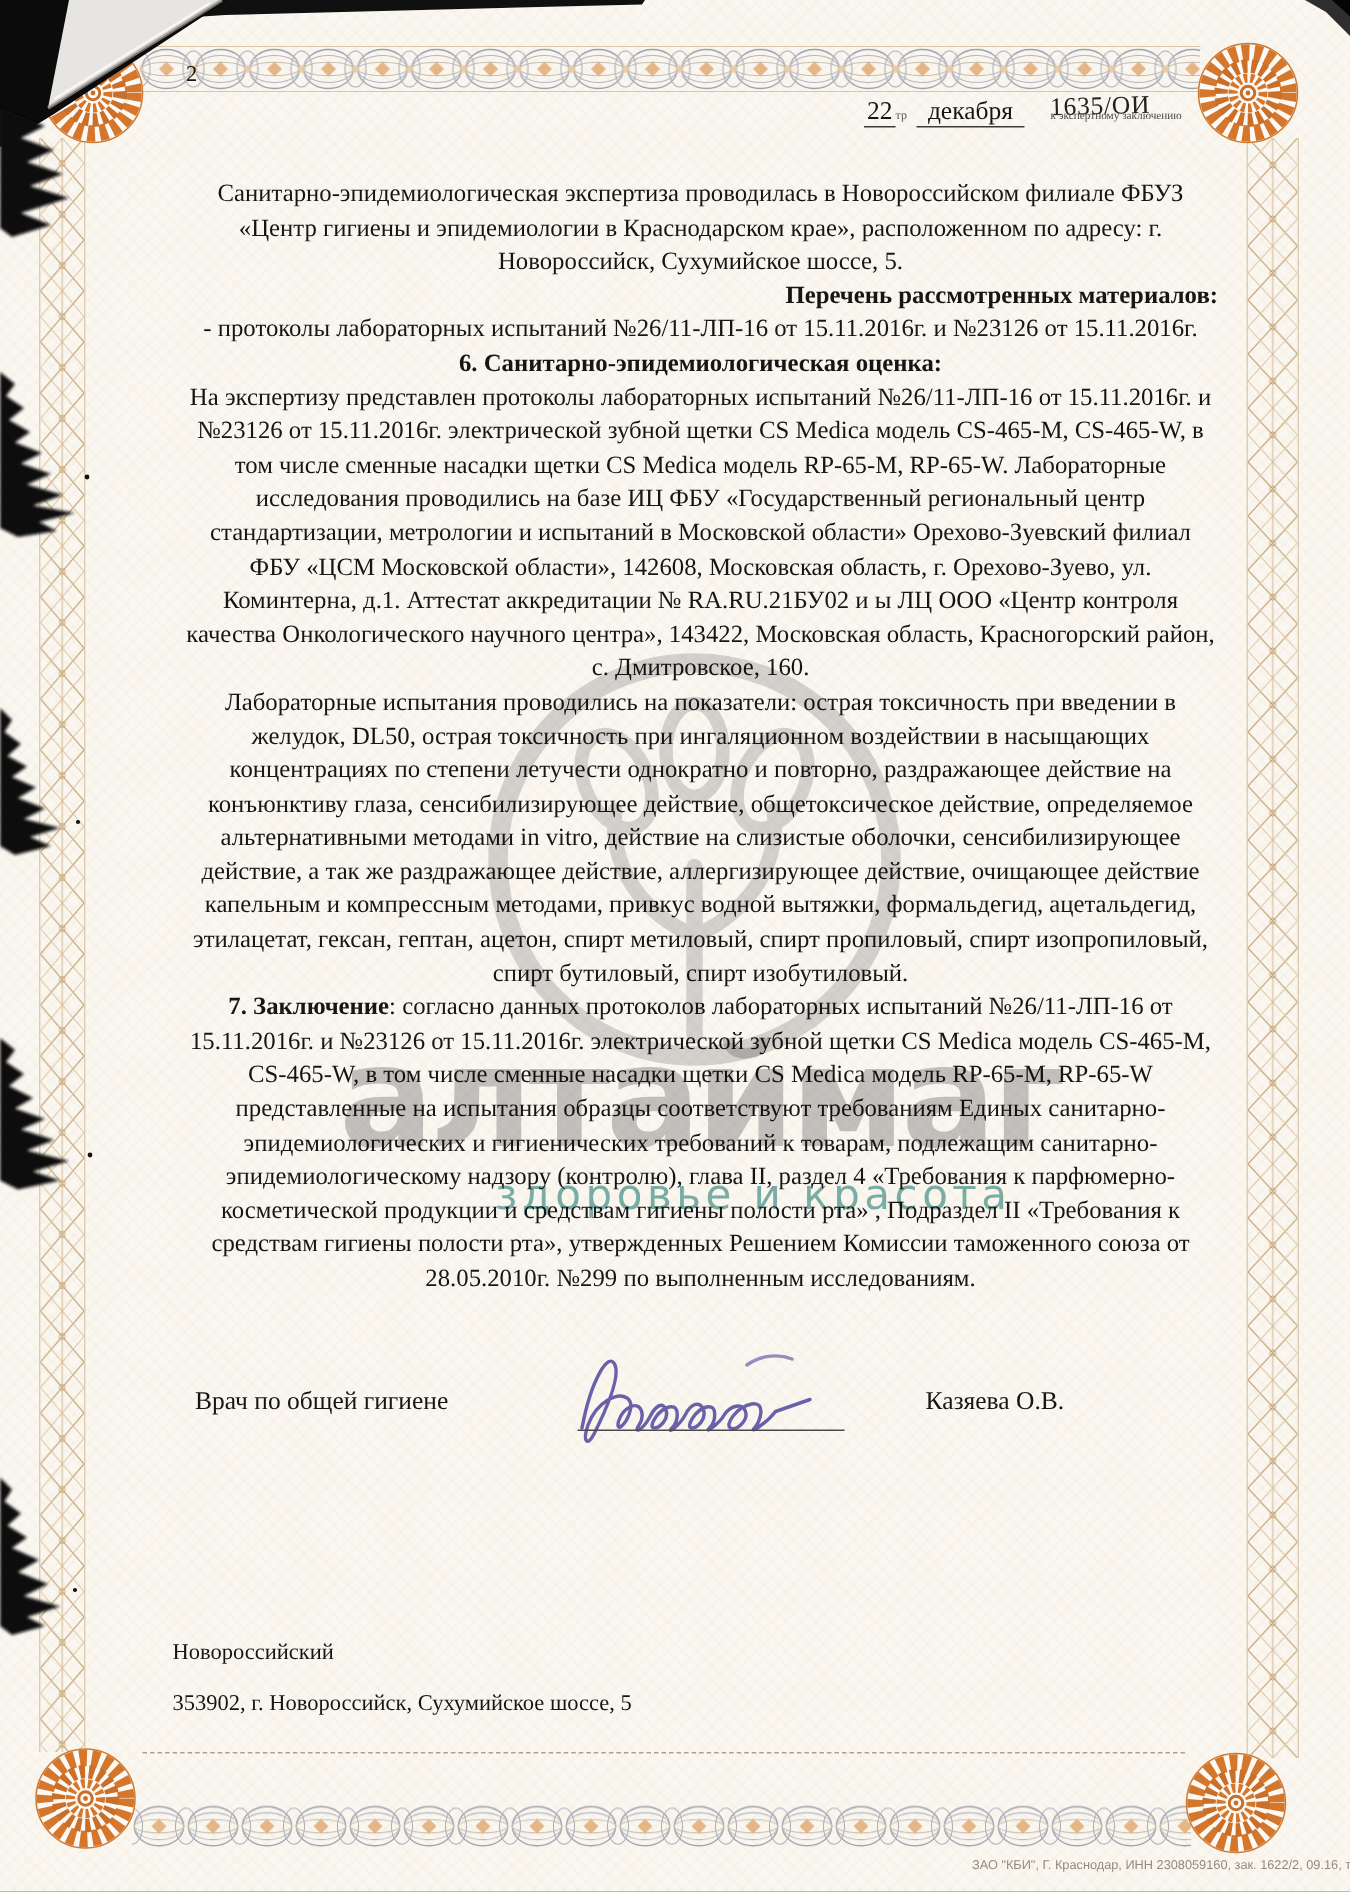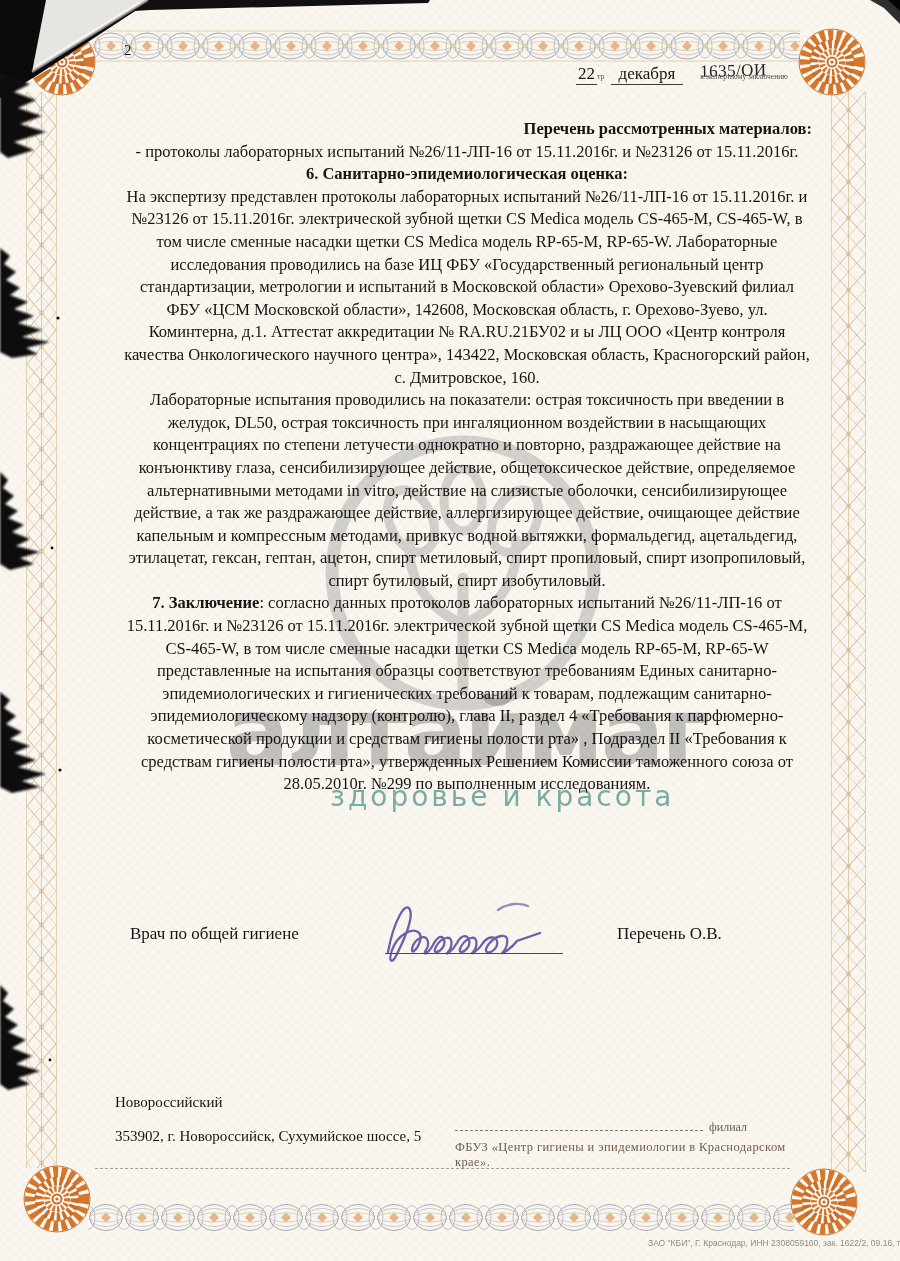--- a/index.html
+++ b/index.html
@@ -178,20 +178,21 @@
   <div class="hform">
     <div class="hrow1">
       <span class="hday">22</span><span class="hday-note">тр</span>
       <span class="hmonth">декабря</span>
       <span class="htiny">к экспертному заключению</span>
       <span class="hnum">1635/ОИ</span>
     </div>
   </div>
 
   <div class="content">
+    <p>Санитарно-эпидемиологическая экспертиза проводилась в Новороссийском филиале ФБУЗ «Центр гигиены и эпидемиологии в Краснодарском крае», расположенном по адресу: г. Новороссийск, Сухумийское шоссе, 5.</p>
     <p class="bold" style="text-align:right;">Перечень рассмотренных материалов:</p>
     <p class="mt1">- протоколы лабораторных испытаний №26/11-ЛП-16 от 15.11.2016г. и №23126 от 15.11.2016г.</p>
     <p class="h6">6. Санитарно-эпидемиологическая оценка:</p>
     <p>На экспертизу представлен протоколы лабораторных испытаний №26/11-ЛП-16 от 15.11.2016г. и №23126 от 15.11.2016г. электрической зубной щетки CS Medica модель CS-465-M, CS-465-W, в том числе сменные насадки щетки CS Medica модель RP-65-M, RP-65-W. Лабораторные исследования проводились на базе ИЦ ФБУ «Государственный региональный центр стандартизации, метрологии и испытаний в Московской области» Орехово-Зуевский филиал ФБУ «ЦСМ Московской области», 142608, Московская область, г. Орехово-Зуево, ул. Коминтерна, д.1. Аттестат аккредитации № RA.RU.21БУ02 и ы ЛЦ ООО «Центр контроля качества Онкологического научного центра», 143422, Московская область, Красногорский район, с. Дмитровское, 160.</p>
     <p>Лабораторные испытания проводились на показатели: острая токсичность при введении в желудок, DL50, острая токсичность при ингаляционном воздействии в насыщающих концентрациях по степени летучести однократно и повторно, раздражающее действие на конъюнктиву глаза, сенсибилизирующее действие, общетоксическое действие, определяемое альтернативными методами in vitro, действие на слизистые оболочки, сенсибилизирующее действие, а так же раздражающее действие, аллергизирующее действие, очищающее действие капельным и компрессным методами, привкус водной вытяжки, формальдегид, ацетальдегид, этилацетат, гексан, гептан, ацетон, спирт метиловый, спирт пропиловый, спирт изопропиловый, спирт бутиловый, спирт изобутиловый.</p>
     <p>
       <span class="bold">7. Заключение</span><span>: согласно данных протоколов лабораторных испытаний №26/11-ЛП-16 от 15.11.2016г. и №23126 от 15.11.2016г. электрической зубной щетки CS Medica модель CS-465-M, CS-465-W, в том числе сменные насадки щетки CS Medica модель RP-65-M, RP-65-W представленные на испытания образцы соответствуют требованиям Единых санитарно-эпидемиологических и гигиенических требований к товарам, подлежащим санитарно-эпидемиологическому надзору (контролю), глава II, раздел 4 «Требования к парфюмерно-косметической продукции и средствам гигиены полости рта» , Подраздел II «Требования к средствам гигиены полости рта», утвержденных Решением Комиссии таможенного союза от 28.05.2010г. №299 по выполненным исследованиям.</span>
     </p>
   </div>
 
@@ -212,31 +213,25 @@
   </div>
 
   <div class="sig-role">Врач по общей гигиене</div>
   <svg class="sig-svg" width="195" height="78">
     <g fill="none" stroke="#5a51a3" stroke-width="2.3" stroke-linecap="round" opacity="0.9">
       <path d="M10 62 C16 30 28 10 32 20 C36 30 22 58 18 66 C14 74 10 72 14 60 C20 44 34 38 40 42 C46 46 40 58 36 61 C32 64 34 52 42 48 C50 44 52 54 48 60 C44 66 50 64 55 55 C59 47 64 44 66 50 C68 56 62 62 58 62 C54 62 60 50 68 48 C76 46 74 58 70 62 C66 66 74 62 79 53 C83 45 89 44 91 50 C93 56 87 62 83 62 C79 62 85 50 93 48 C101 46 99 58 95 62 C91 66 101 60 105 53 C109 47 117 45 119 51 C121 57 113 64 109 62 C105 60 113 48 123 46 C133 44 129 58 125 62 C121 66 133 59 139 51 L162 43"></path>
       <path d="M120 20 C128 14 140 12 150 16" opacity="0.7"></path>
     </g>
   </svg>
   <div class="sig-line"></div>
-  <div class="sig-name">Перечень О.В.</div>
+  <div class="sig-name">Казяева О.В.</div>
 
   <div class="f-branch">Новороссийский</div>
   <div class="f-address">353902, г. Новороссийск, Сухумийское шоссе, 5</div>
 
-  <div class="f-right">
-    <div class="f-row1">
-      <span class="dash" style="width:248px;"></span><span class="f-filial">филиал</span>
-    </div>
-    <div class="f-org">ФБУЗ «Центр гигиены и эпидемиологии в Краснодарском крае».</div>
-  </div>
   <div class="f-longdash"></div>
 
   <div class="imprint">ЗАО "КБИ", Г. Краснодар, ИНН 2308059160, зак. 1622/2, 09.16, т. 10000.</div>
 
   <svg class="artifacts" width="900" height="1261">
     <defs>
         <filter id="rough" x="-20%" y="-20%" width="140%" height="140%">
           <feGaussianBlur stdDeviation="1.1"></feGaussianBlur>
         </filter>
       </defs>

